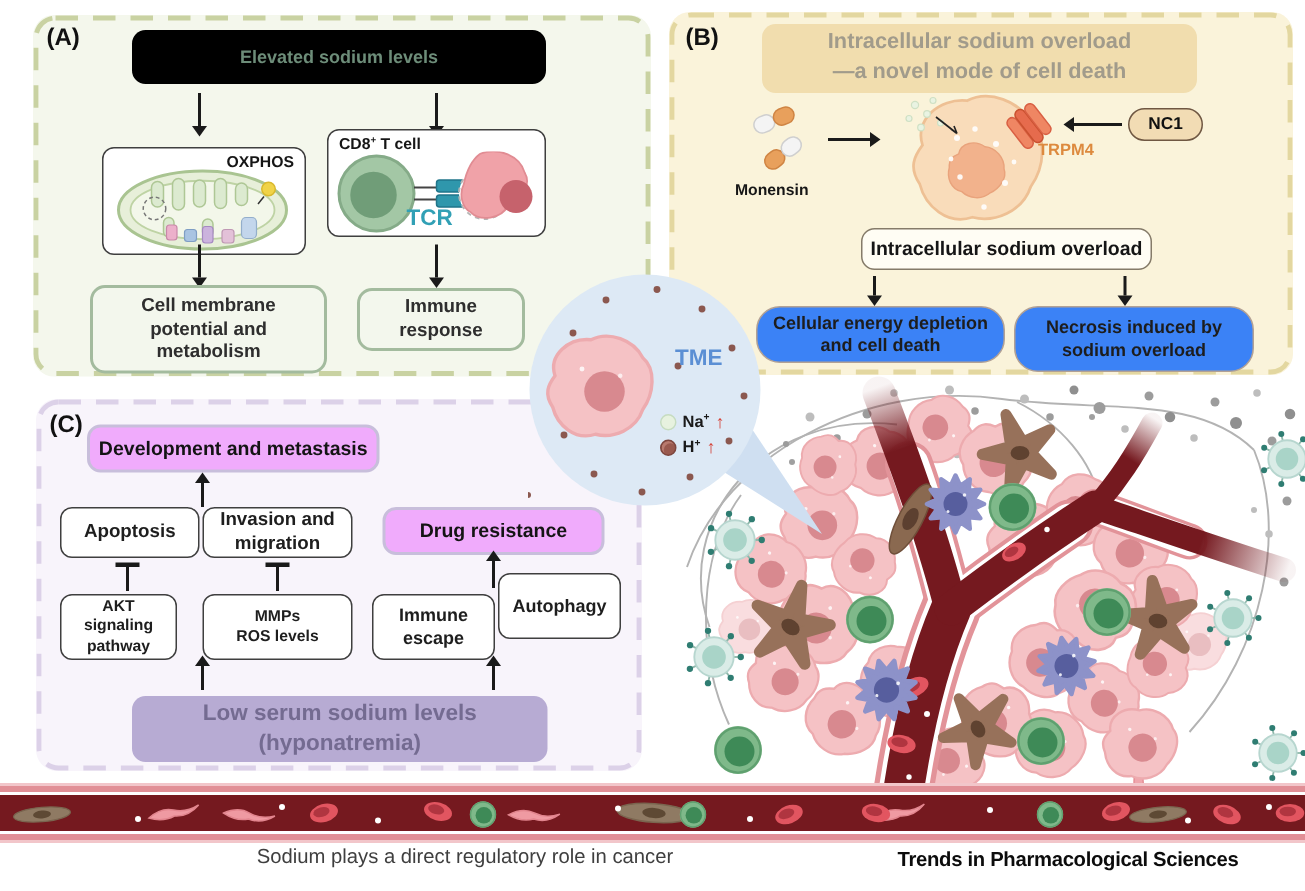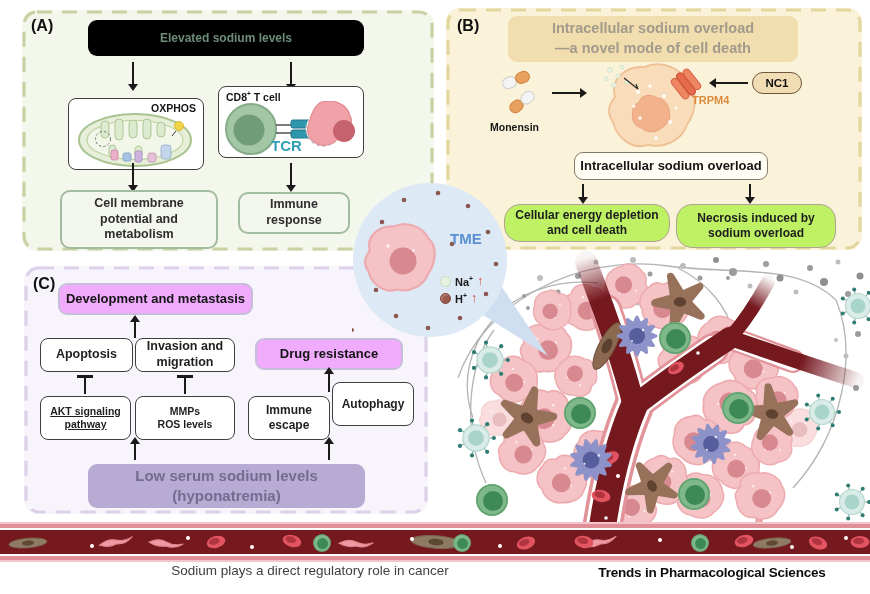--- a/index.html
+++ b/index.html
@@ -9,21 +9,21 @@
   }
   .panel { position:absolute; border-radius:14px; }
   .pborder { position:absolute; left:0; top:0; pointer-events:none; }
   .panel-label { position:absolute; font-weight:bold; font-size:16px; color:#111; z-index:5; }
   .hdr { position:absolute; border-radius:9px; display:flex; flex-direction:column;
          align-items:center; justify-content:center; font-weight:bold; text-align:center; }
   .box { position:absolute; display:flex; flex-direction:column; align-items:center;
          justify-content:center; text-align:center; box-sizing:border-box; line-height:1.25; }
   .wbox { background:#fff; border:1.6px solid #3f3f3f; border-radius:8px; font-weight:bold; color:#1e1e1e; }
   .gbox { background:#f3f7ed; border:2px solid #a3bb9e; border-radius:10px; font-weight:bold; color:#2e2e2e; }
-  .bbox { background:#bef264; border:1.6px solid #b2a195; border-radius:16px; font-weight:bold; color:#1d1d1d; }
+  .bbox { background:#3b82f6; border:1.6px solid #b2a195; border-radius:16px; font-weight:bold; color:#1d1d1d; }
   .obox { background:#fffdf4; border:1.6px solid #857b69; border-radius:9px; font-weight:bold; color:#151515; }
   .pbox { background:#f0abfc; border:2px solid #c8bedb; border-radius:9px; font-weight:bold; color:#141414; }
   .arr-v { position:absolute; width:2.4px; background:#1a1a1a; }
   .arr-v.down::after { content:""; position:absolute; bottom:-7px; left:50%; transform:translateX(-50%);
        border:5.5px solid transparent; border-top:7.5px solid #1a1a1a; border-bottom:0; }
   .arr-v.up::after { content:""; position:absolute; top:-7px; left:50%; transform:translateX(-50%);
        border:5.5px solid transparent; border-bottom:7.5px solid #1a1a1a; border-top:0; }
   .tbar { position:absolute; width:2.4px; background:#1a1a1a; }
   .tbar::before { content:""; position:absolute; top:-1px; left:50%; transform:translateX(-50%);
        width:16px; height:2.6px; background:#1a1a1a; }
@@ -404,21 +404,21 @@
     <div class="arr-v up" style="left:110px; top:56px; height:16px;"></div>
 
     <div class="box wbox" style="left:16px; top:72px; width:93px; height:34px; font-size:12.5px;">Apoptosis</div>
     <div class="box wbox" style="left:111px; top:72px; width:100px; height:34px; font-size:12.5px; padding:1px 4px;">Invasion and migration</div>
     <div class="box pbox" style="left:231px; top:72px; width:148px; height:32px; font-size:13px;">Drug resistance</div>
 
     <div class="tbar" style="left:60px; top:110px; height:18px;"></div>
     <div class="tbar" style="left:160px; top:110px; height:18px;"></div>
     <div class="arr-v up" style="left:304px; top:108px; height:18px;"></div>
 
-    <div class="box wbox" style="left:16px; top:130px; width:91px; height:44px; font-size:10.5px; padding:2px 6px;text-decoration:underline;">AKT signaling pathway</div>
+    <div class="box wbox" style="left:16px; top:130px; width:78px; height:44px; font-size:10.5px; padding:2px 6px;">AKT signaling pathway</div>
     <div class="box wbox" style="left:111px; top:130px; width:100px; height:44px; font-size:10.5px;">
       <div>MMPs</div>
       <div>ROS levels</div>
     </div>
     <div class="box wbox" style="left:224px; top:130px; width:82px; height:44px; font-size:12px; padding:16px 10px;">Immune escape</div>
     <div class="box wbox" style="left:308px; top:116px; width:82px; height:44px; font-size:12px;">Autophagy</div>
 
     <div class="arr-v up" style="left:110px; top:178px; height:16px;"></div>
     <div class="arr-v up" style="left:304px; top:178px; height:16px;"></div>
 

